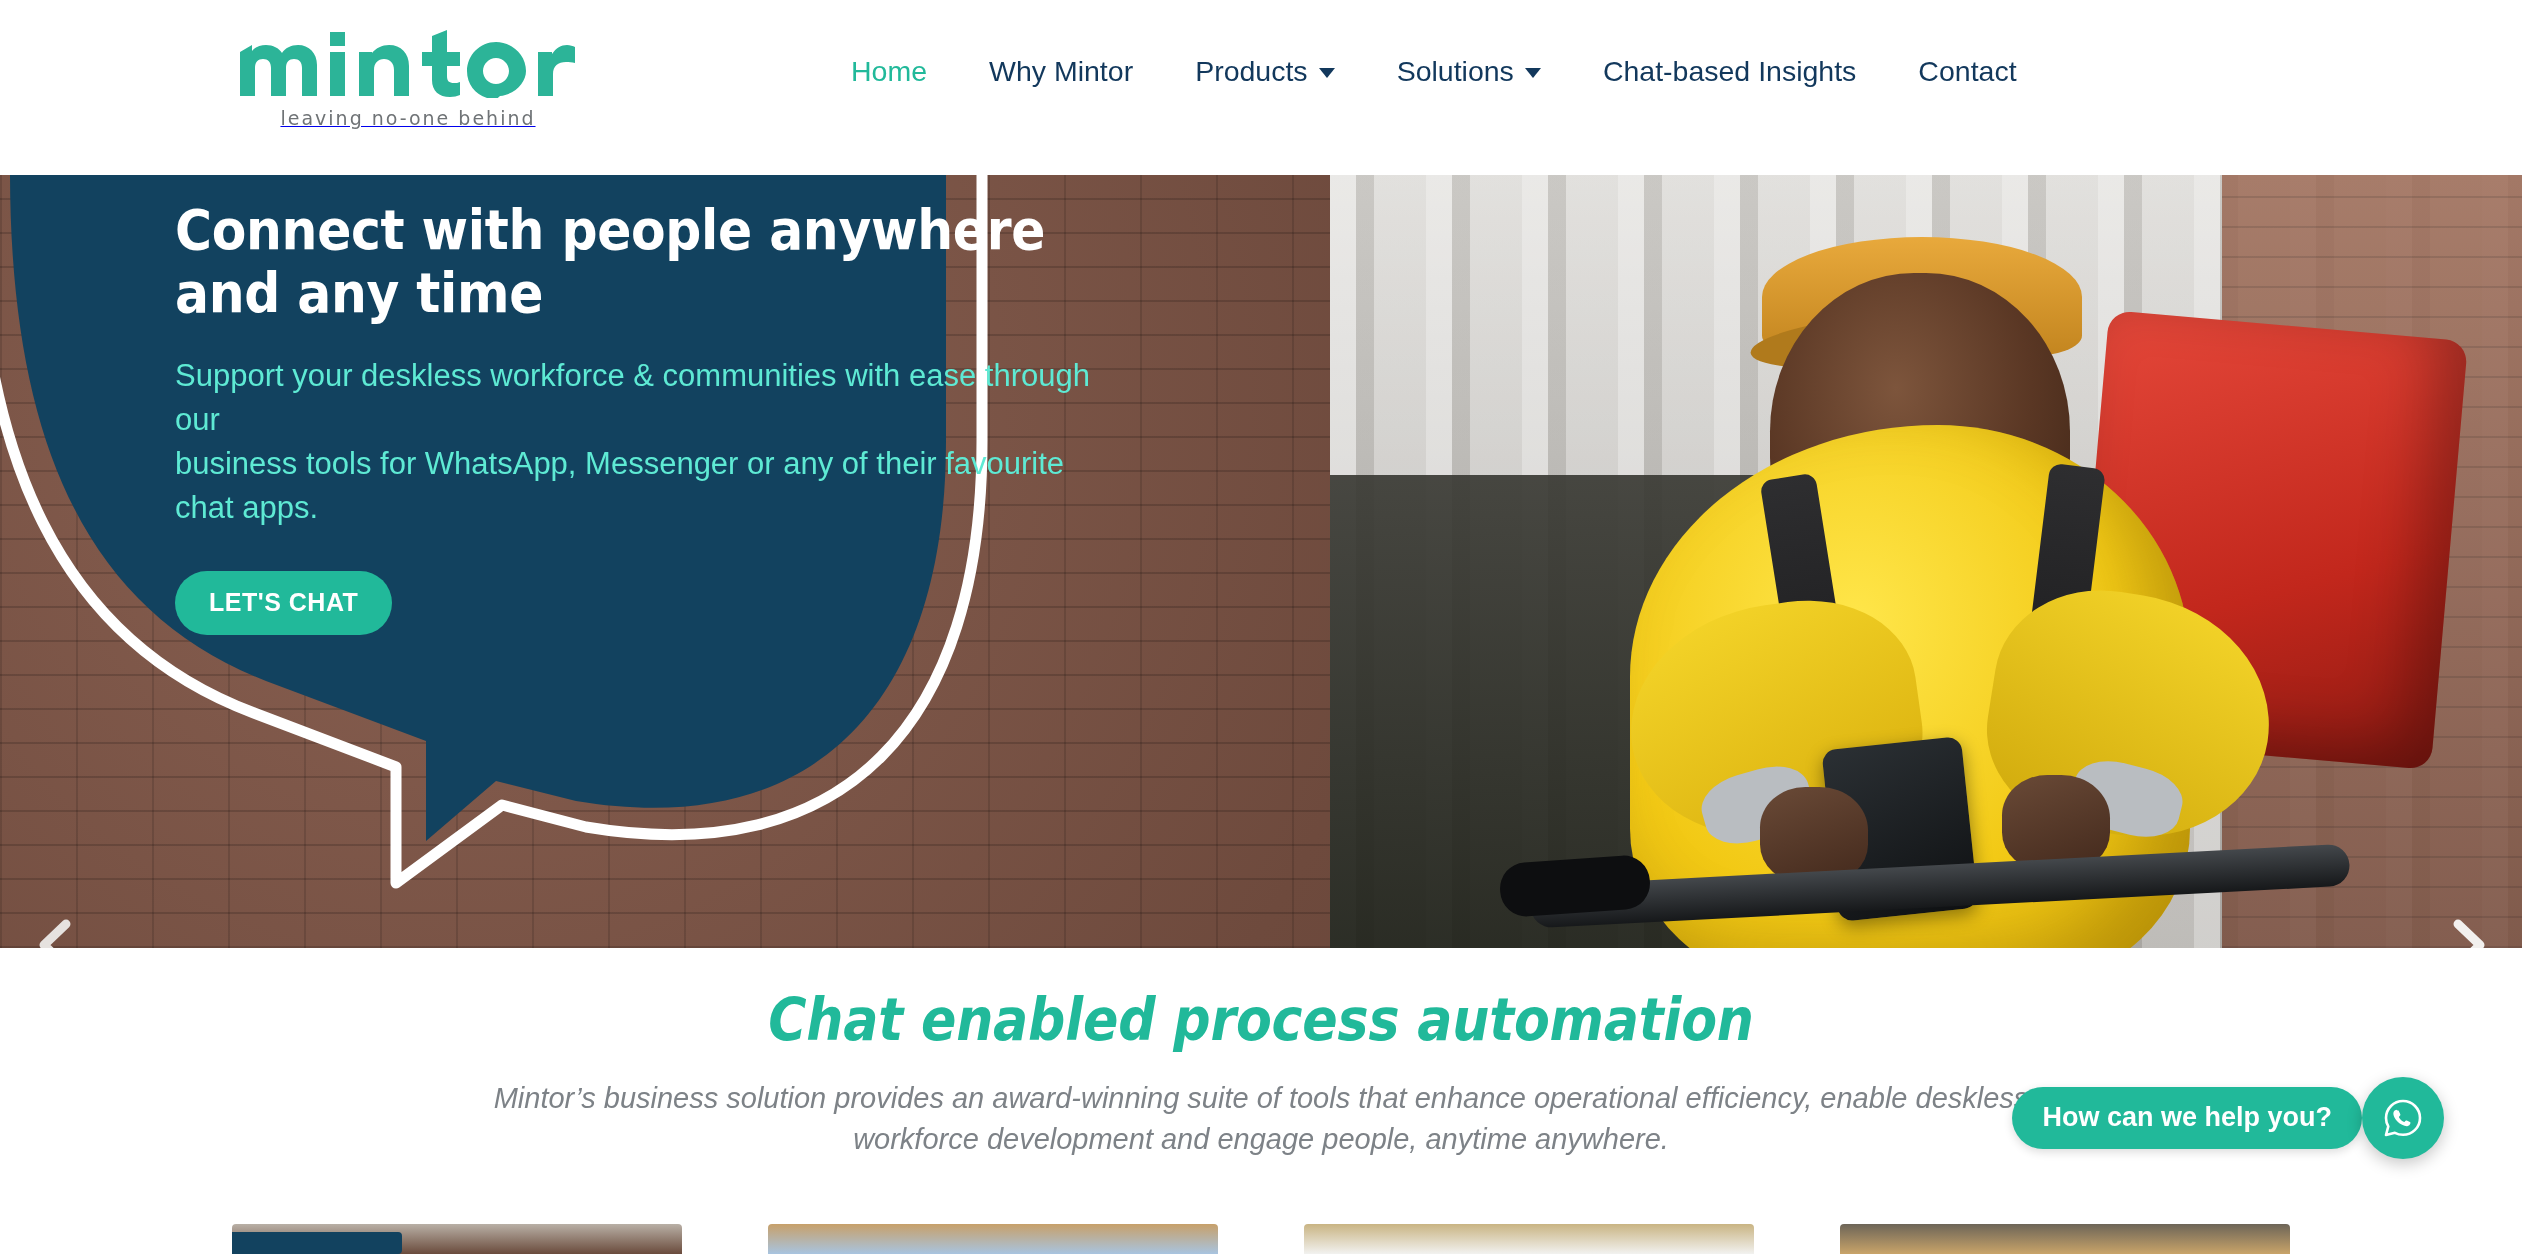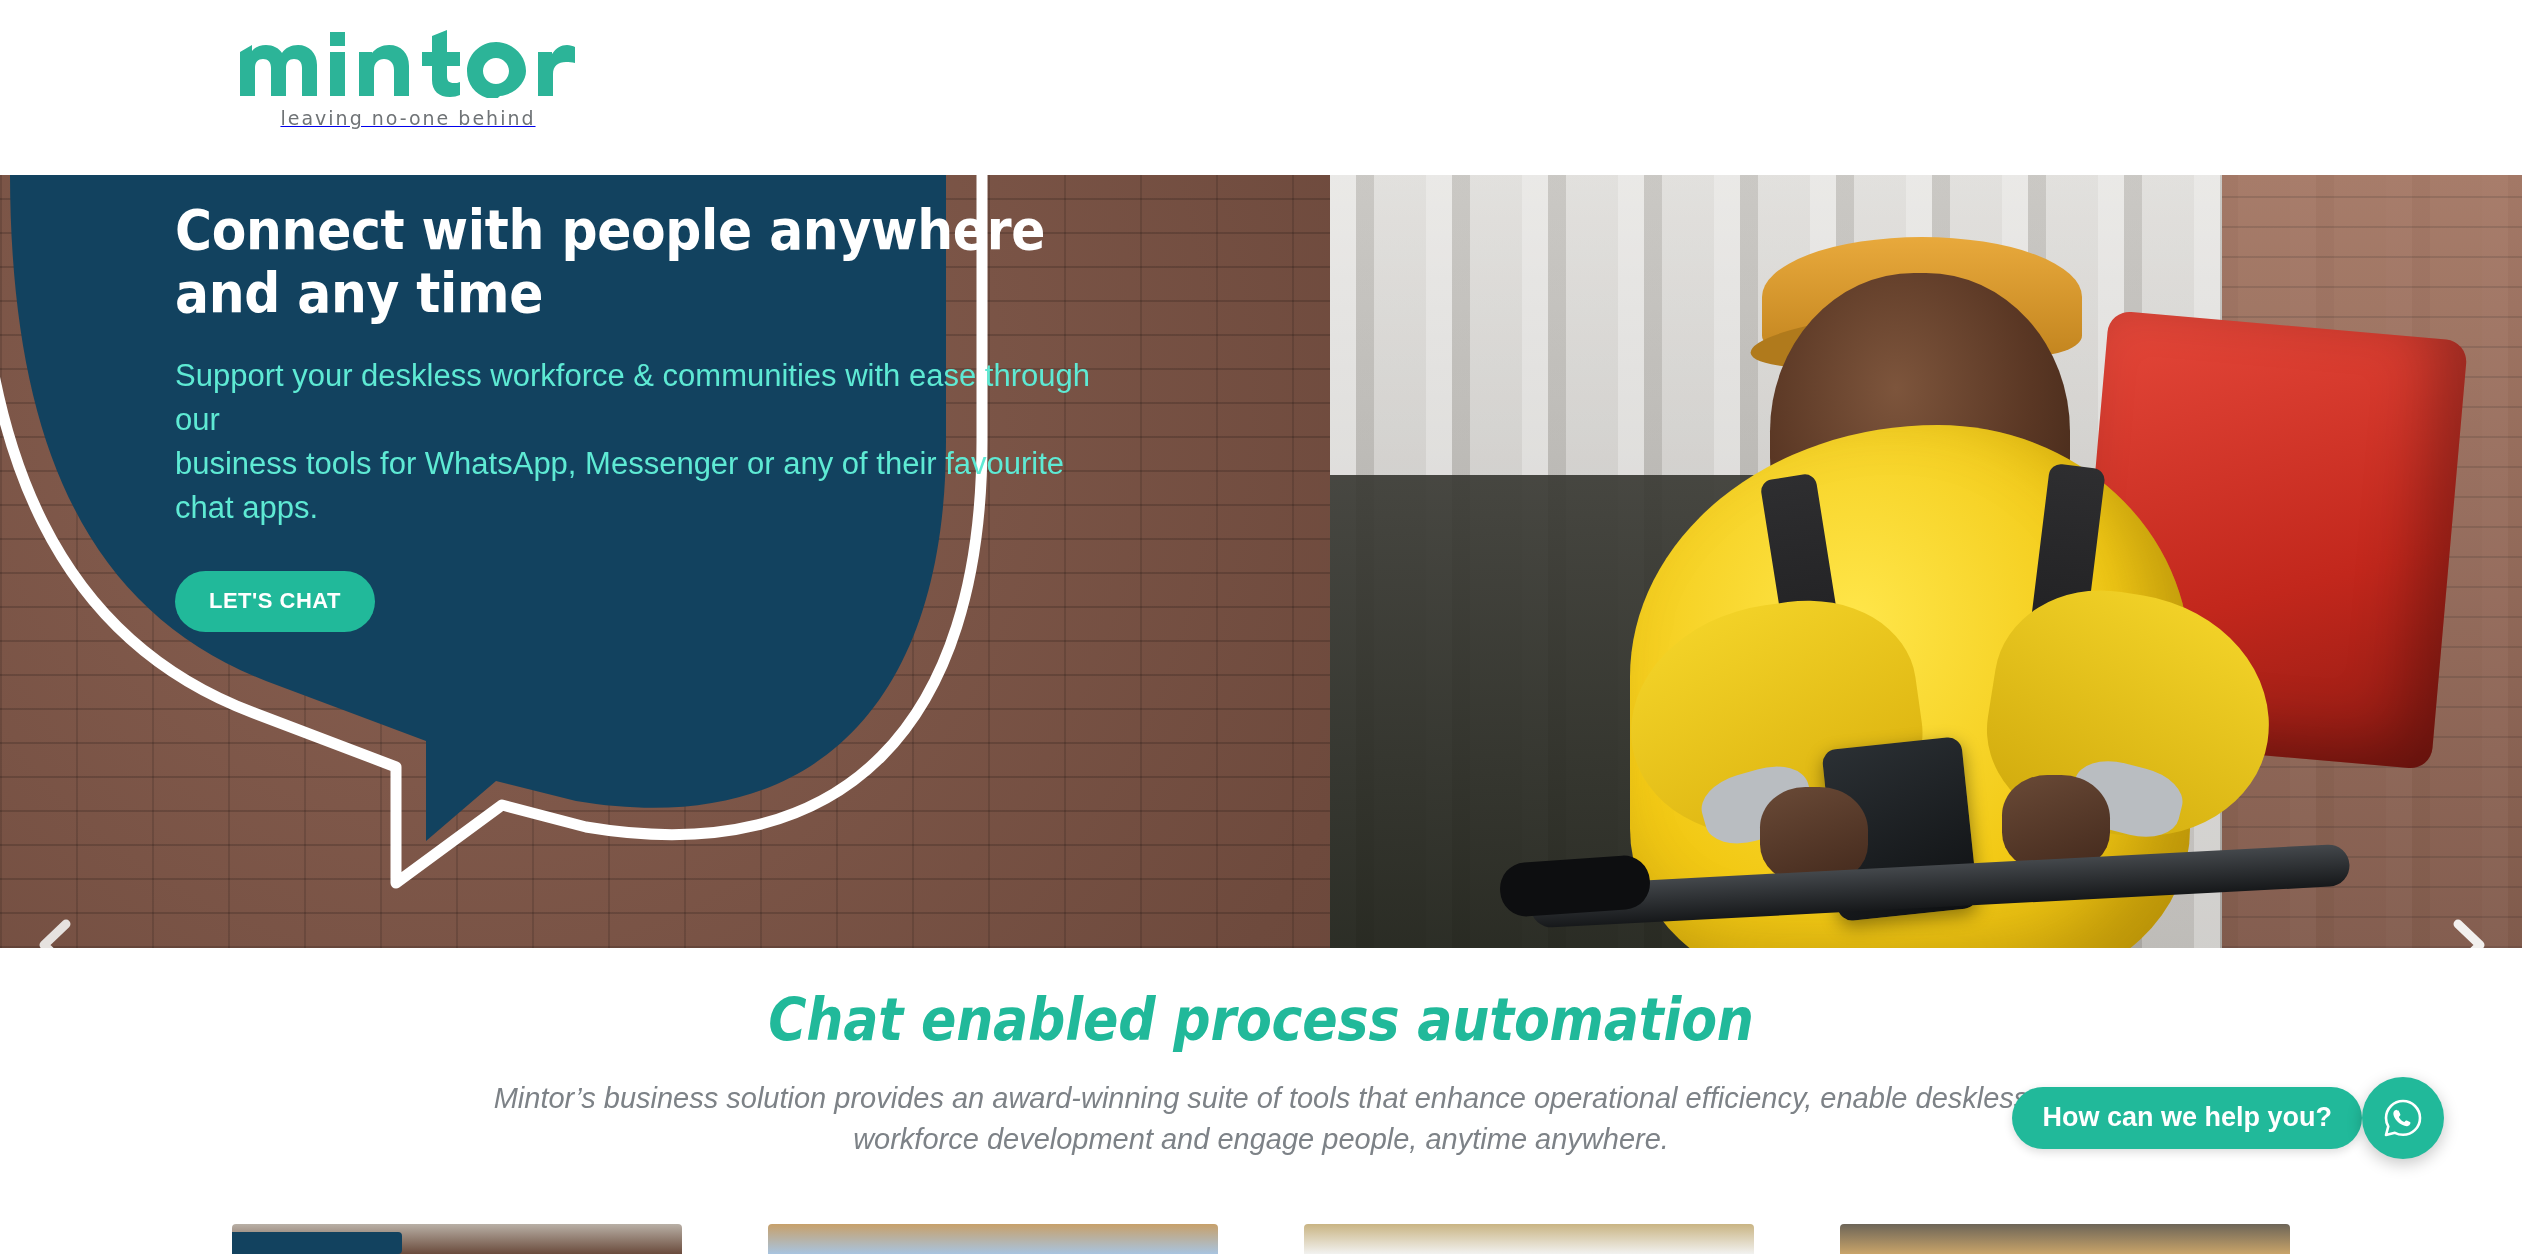--- a/index.html
+++ b/index.html
@@ -302,21 +302,21 @@
     line-height: 1.42;
     max-width: 930px;
     white-space: pre-line;
   }
 
   .hero-btn {
     margin-top: 40px;
     display: inline-block;
     background: #21b99a;
     color: #ffffff;
-    font-size: 22px;
+    font-size: 25px;
     font-weight: bold;
     letter-spacing: 0.5px;
     padding: 17px 34px 18px;
     border-radius: 999px;
     border: none;
     cursor: pointer;
     font-family: "Liberation Sans", sans-serif;
   }
 
   .arrow {
@@ -440,20 +440,42 @@
           <path d="M184 28 L184 42 L194 42 L194 56 C194 67 201 73 212 73 C216 73 219 72 222 71 L222 58 C220 59 218 59 216 59 C211 59 209 57 209 52 L209 42 L222 42 L222 28 L209 28 L209 6 L194 12 L194 28 Z"></path>
 
           <path d="M258 18 C242 18 229 31 229 47 C229 60 237 70 249 74 L249 74 L244 88 L262 72 C278 70 288 58 288 47 C288 31 274 18 258 18 Z M258 34 C265 34 271 40 271 47 C271 54 265 60 258 60 C251 60 245 54 245 47 C245 40 251 34 258 34 Z"></path>
 
           <path d="M300 28 L300 72 L315 72 L315 50 C315 42 320 38 328 38 C331 38 334 38 337 39 L337 23 C335 22 332 21 329 21 C323 21 318 24 314 30 L314 28 Z"></path>
         </g>
       </svg>
       <span class="logo-tagline">leaving no-one behind</span>
     </a>
 
+    <nav class="nav">
+      <div class="nav-item active">
+        <span>Home</span>
+      </div>
+      <div class="nav-item">
+        <span>Why Mintor</span>
+      </div>
+      <div class="nav-item">
+        <span>Products</span>
+        <span class="chev"></span>
+      </div>
+      <div class="nav-item">
+        <span>Solutions</span>
+        <span class="chev"></span>
+      </div>
+      <div class="nav-item">
+        <span>Chat-based Insights</span>
+      </div>
+      <div class="nav-item">
+        <span>Contact</span>
+      </div>
+    </nav>
 
   </header>
 
   <section class="hero">
 
     <div class="hero-bg-brick"></div>
 
     <div class="hero-photo">
       <div class="facade"></div>
       <div class="facade-dark"></div>

